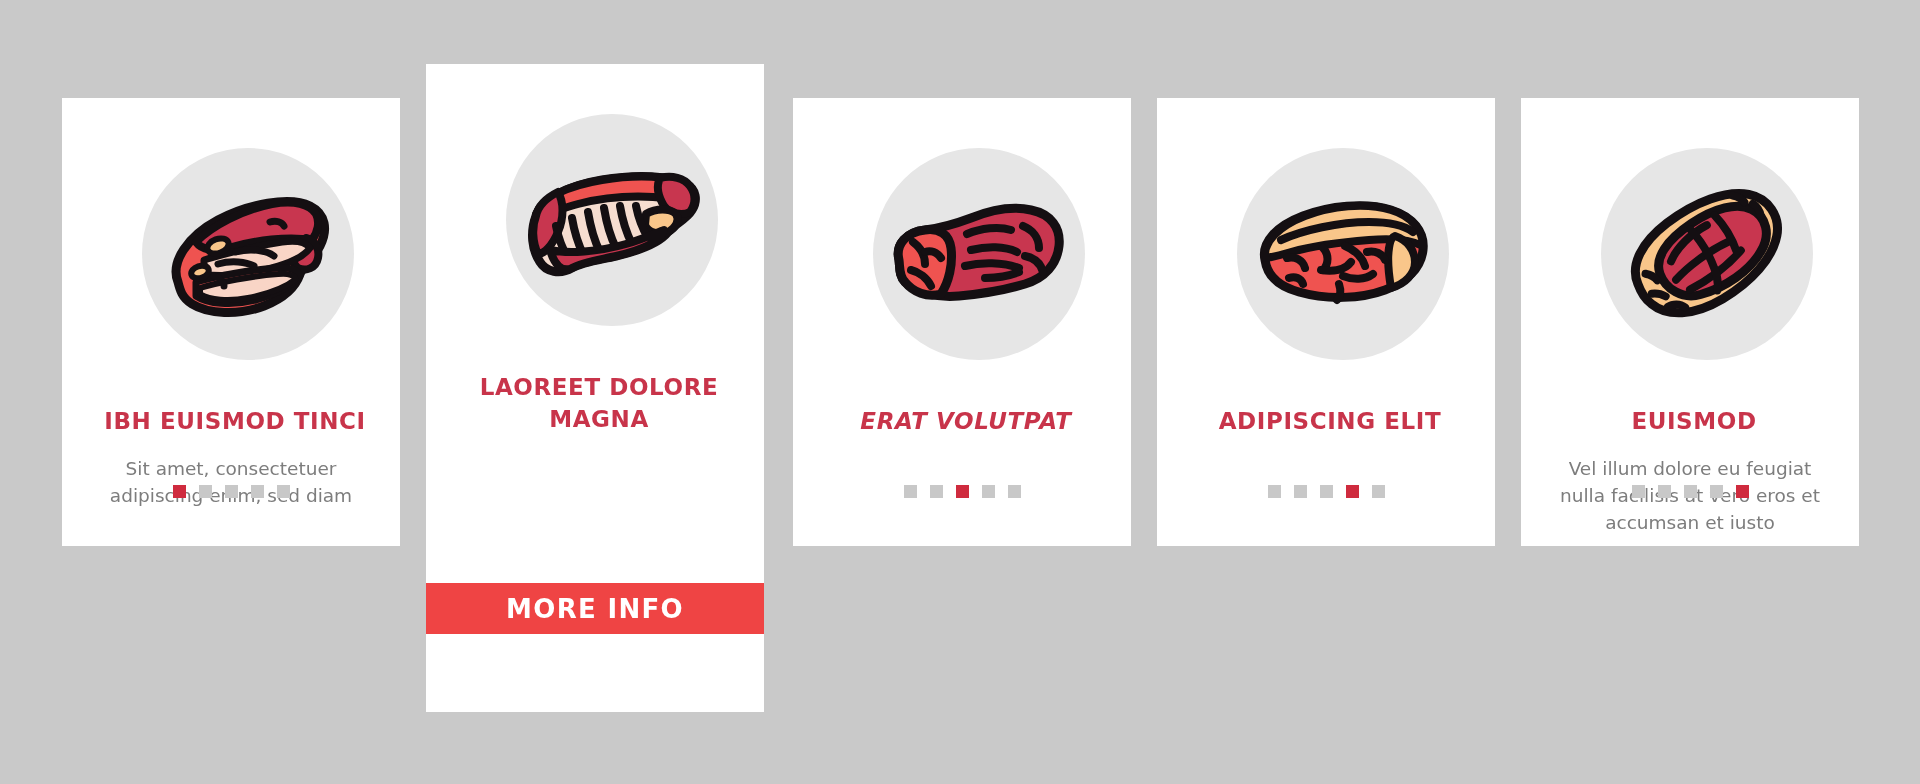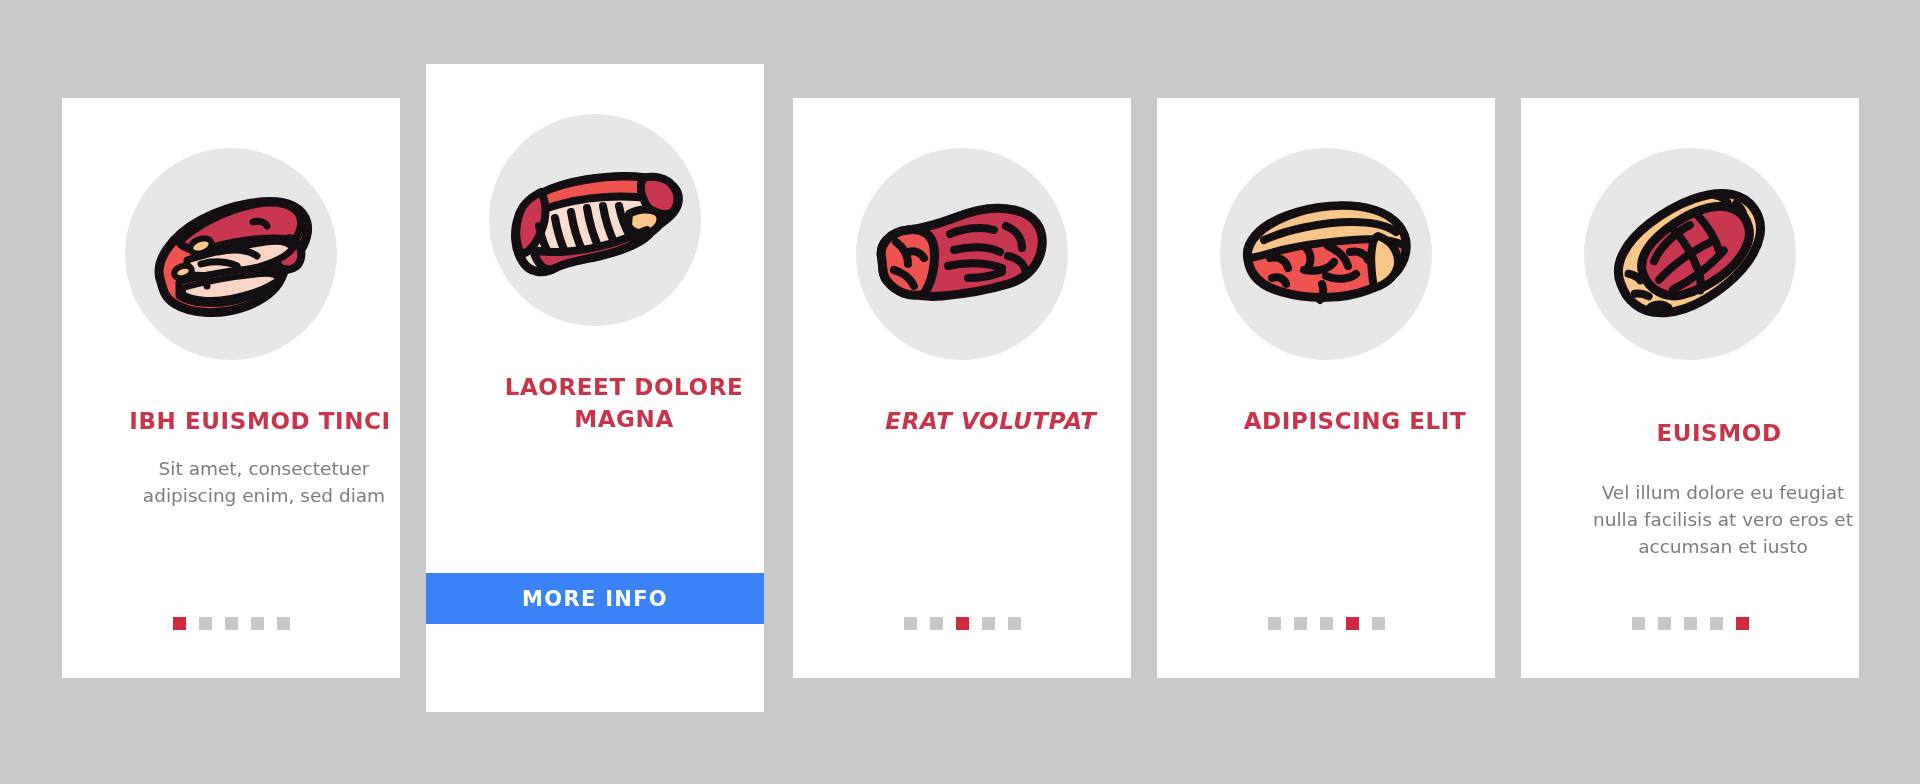--- a/index.html
+++ b/index.html
@@ -30,41 +30,42 @@
     width: 1920px;
     height: 784px;
   }
 
   
   .card {
     position: absolute;
     background: #ffffff;
     display: flex;
     flex-direction: column;
-    align-items: flex-end;
+    align-items: flex-start;
+    padding-left: 33px;
   }
 
   .card.standard {
     top: 98px;
     width: 338px;
-    height: 580px;
+    height: 448px;
   }
 
   .card.featured {
     top: 64px;
     width: 338px;
     height: 648px;
     box-shadow: 0 0 0 0 rgba(0,0,0,0);
   }
 
   .card.c1 { left: 62px; }
   .card.c2 { left: 426px; }
   .card.c3 { left: 793px; font-style: italic; }
   .card.c4 { left: 1157px; }
-  .card.c5 { left: 1521px; gap: 12px; }
+  .card.c5 { left: 1521px; }
 
   
   .illus-wrap {
     position: relative;
     width: 100%;
     display: flex;
     justify-content: center;
   }
   .card.standard .illus-wrap { margin-top: 50px; }
   .card.featured .illus-wrap { margin-top: 50px; }
@@ -128,26 +129,26 @@
     width: 13px;
     height: 13px;
     background: #c8c8c8;
   }
   .pager .dot.active { background: #cf2b3e; }
 
   
   .cta {
     position: absolute;
     left: 0;
-    bottom: 88px;
+    bottom: 78px;
     width: 100%;
     height: 51px;
-    background: #3b82f6;
+    background: #ef4444;
     color: #ffffff;
-    font-size: 21px;
+    font-size: 26px;
     font-weight: 700;
     letter-spacing: 1.3px;
     text-transform: uppercase;
     display: flex;
     align-items: center;
     justify-content: center;
     border: none;
     cursor: pointer;
     font-family: inherit;
   }

